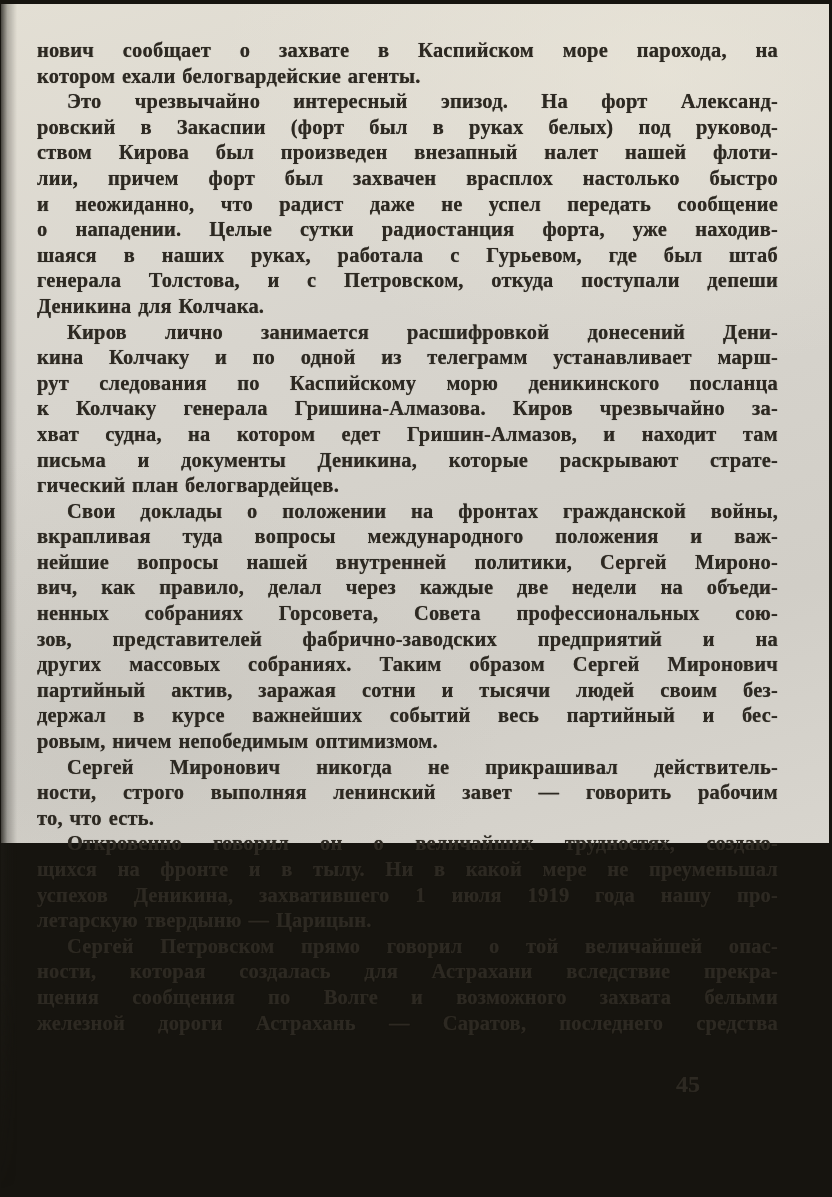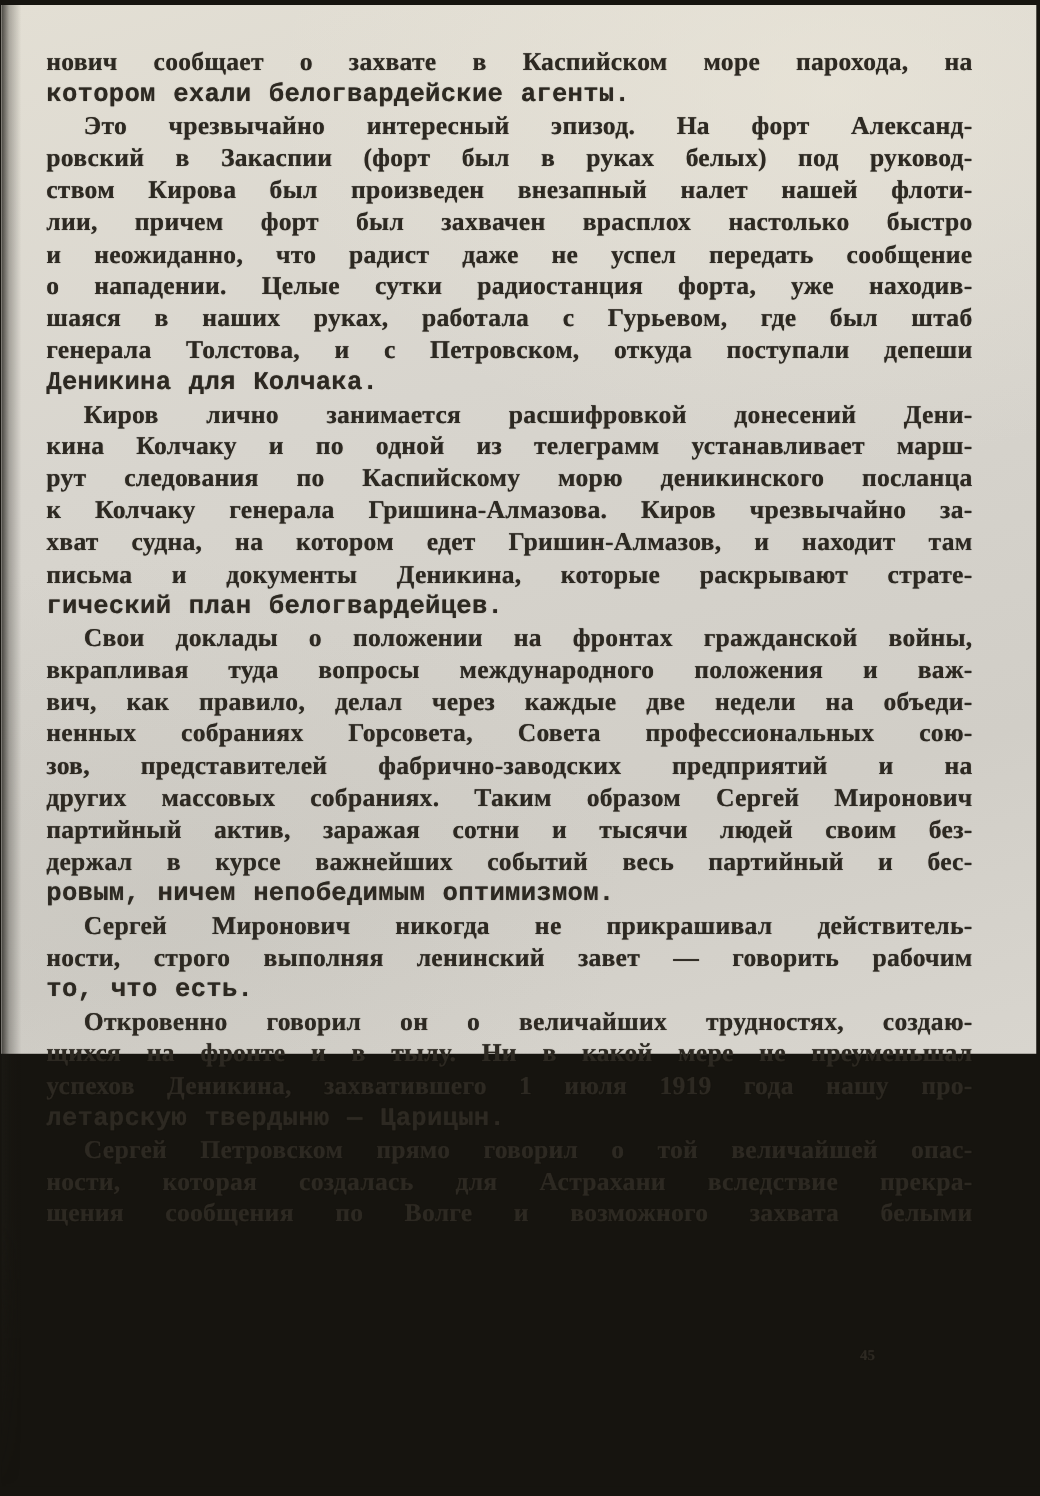--- a/index.html
+++ b/index.html
@@ -35,25 +35,25 @@
   }
   .line{
     height:25.6px;line-height:25.6px;overflow:hidden;
     font-size:20.5px;font-weight:bold;
     letter-spacing:0.2px;word-spacing:1.5px;
     text-align:justify;text-align-last:justify;
     text-shadow:0 0 0.7px rgba(45,41,34,0.75);
     white-space:normal;
   }
   .line.indent{padding-left:30px;}
-  .line.end{text-align:left;text-align-last:left;font-family:Liberation Mono, monospace;}
+  .line.end{text-align:left;text-align-last:left;}
   .page-number{
     position:absolute;left:36px;top:1067px;width:741px;box-sizing:border-box;
     padding-right:78px;text-align:right;
-    color:var(--ink);font-size:12px;font-weight:bold;line-height:26px;
+    color:var(--ink);font-size:24px;font-weight:bold;line-height:26px;
     text-shadow:0 0 0.7px rgba(45,41,34,0.75);
   }
   .bottom-edge{
     position:absolute;left:0;bottom:0;width:832px;height:8px;background:var(--edge);
   }
 </style>
 </head>
 <body>
 
 <div class="scan">
@@ -72,35 +72,37 @@
         <div class="line end">Деникина для Колчака.</div>
         <div class="line indent">Киров лично занимается расшифровкой донесений Дени-</div>
         <div class="line">кина Колчаку и по одной из телеграмм устанавливает марш-</div>
         <div class="line">рут следования по Каспийскому морю деникинского посланца</div>
         <div class="line">к Колчаку генерала Гришина-Алмазова. Киров чрезвычайно за-</div>
         <div class="line">хват судна, на котором едет Гришин-Алмазов, и находит там</div>
         <div class="line">письма и документы Деникина, которые раскрывают страте-</div>
         <div class="line end">гический план белогвардейцев.</div>
         <div class="line indent">Свои доклады о положении на фронтах гражданской войны,</div>
         <div class="line">вкрапливая туда вопросы международного положения и важ-</div>
+        <div class="line">нейшие вопросы нашей внутренней политики, Сергей Мироно-</div>
         <div class="line">вич, как правило, делал через каждые две недели на объеди-</div>
         <div class="line">ненных собраниях Горсовета, Совета профессиональных сою-</div>
         <div class="line">зов, представителей фабрично-заводских предприятий и на</div>
         <div class="line">других массовых собраниях. Таким образом Сергей Миронович</div>
         <div class="line">партийный актив, заражая сотни и тысячи людей своим без-</div>
         <div class="line">держал в курсе важнейших событий весь партийный и бес-</div>
         <div class="line end">ровым, ничем непобедимым оптимизмом.</div>
         <div class="line indent">Сергей Миронович никогда не прикрашивал действитель-</div>
         <div class="line">ности, строго выполняя ленинский завет — говорить рабочим</div>
         <div class="line end">то, что есть.</div>
         <div class="line indent">Откровенно говорил он о величайших трудностях, создаю-</div>
         <div class="line">щихся на фронте и в тылу. Ни в какой мере не преуменьшал</div>
         <div class="line">успехов Деникина, захватившего 1 июля 1919 года нашу про-</div>
         <div class="line end">летарскую твердыню — Царицын.</div>
         <div class="line indent">Сергей Петровском прямо говорил о той величайшей опас-</div>
         <div class="line">ности, которая создалась для Астрахани вследствие прекра-</div>
         <div class="line">щения сообщения по Волге и возможного захвата белыми</div>
+        <div class="line">железной дороги Астрахань — Саратов, последнего средства</div>
       </div>
     <div class="page-number">45</div>
     <div class="gutter-shadow"></div>
   </div>
   <div class="bottom-edge"></div>
 </div>
 
 </body></html>

